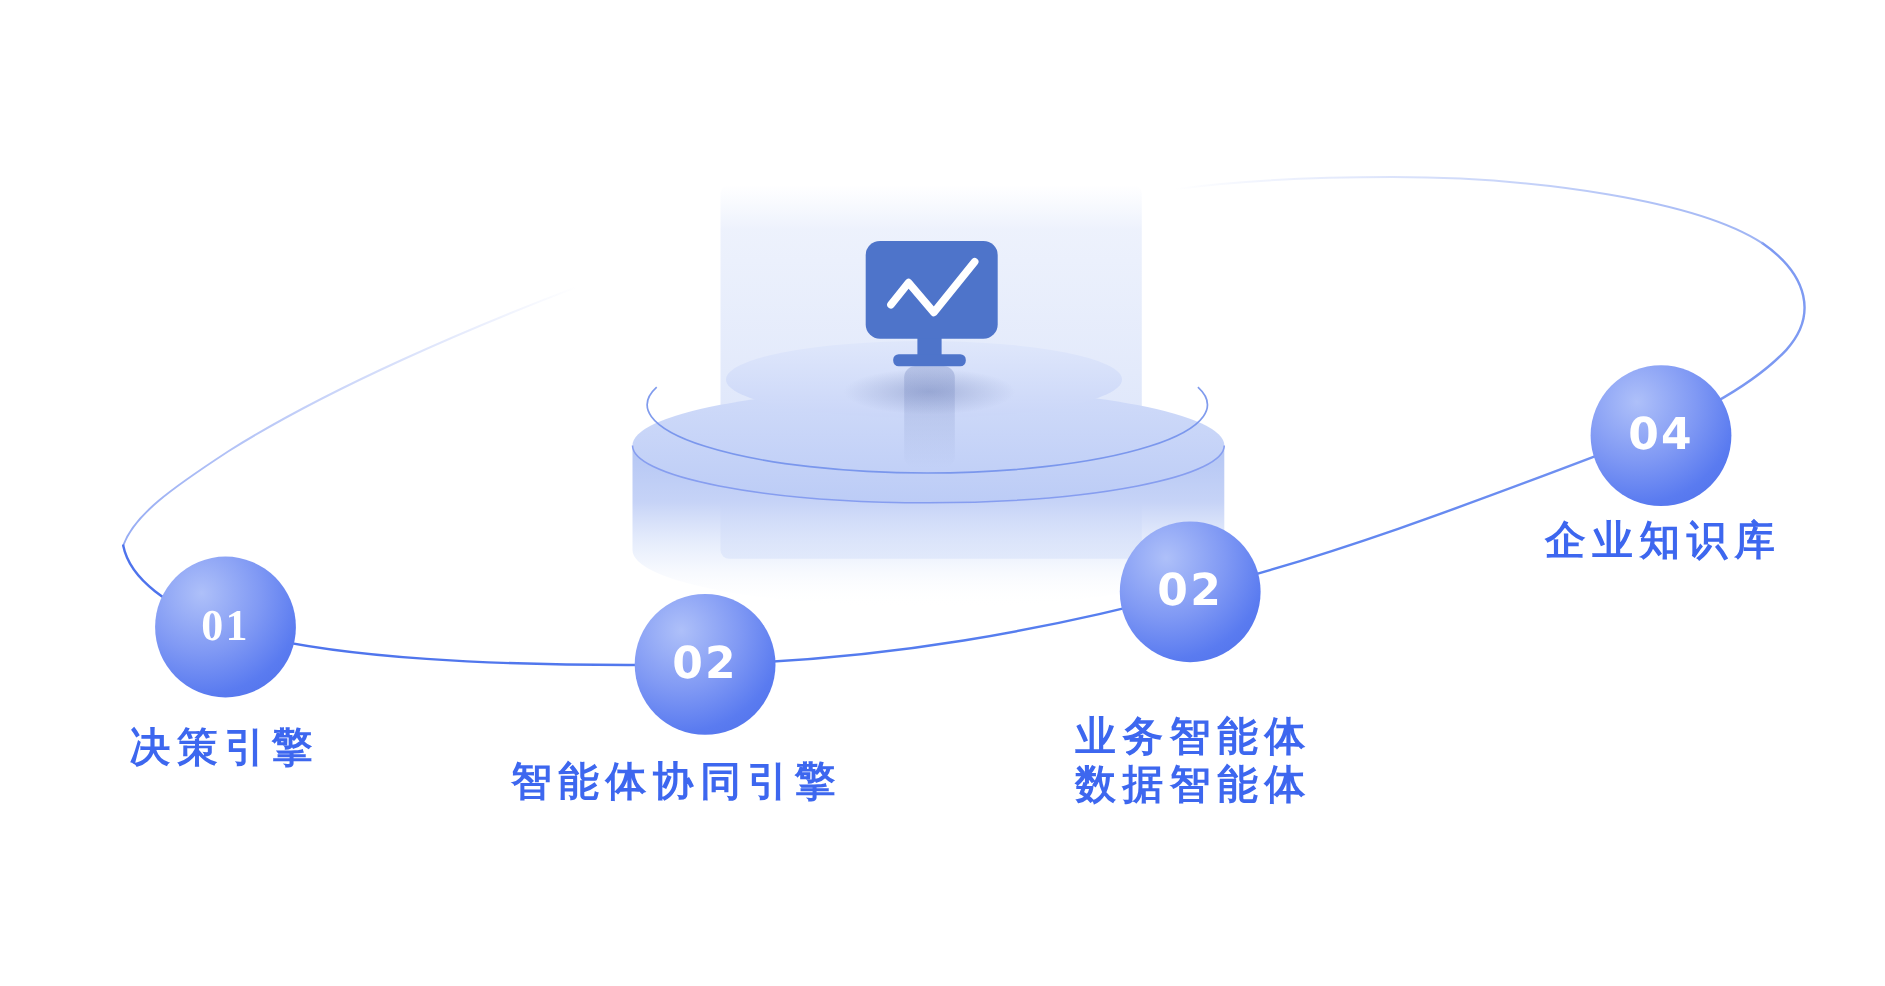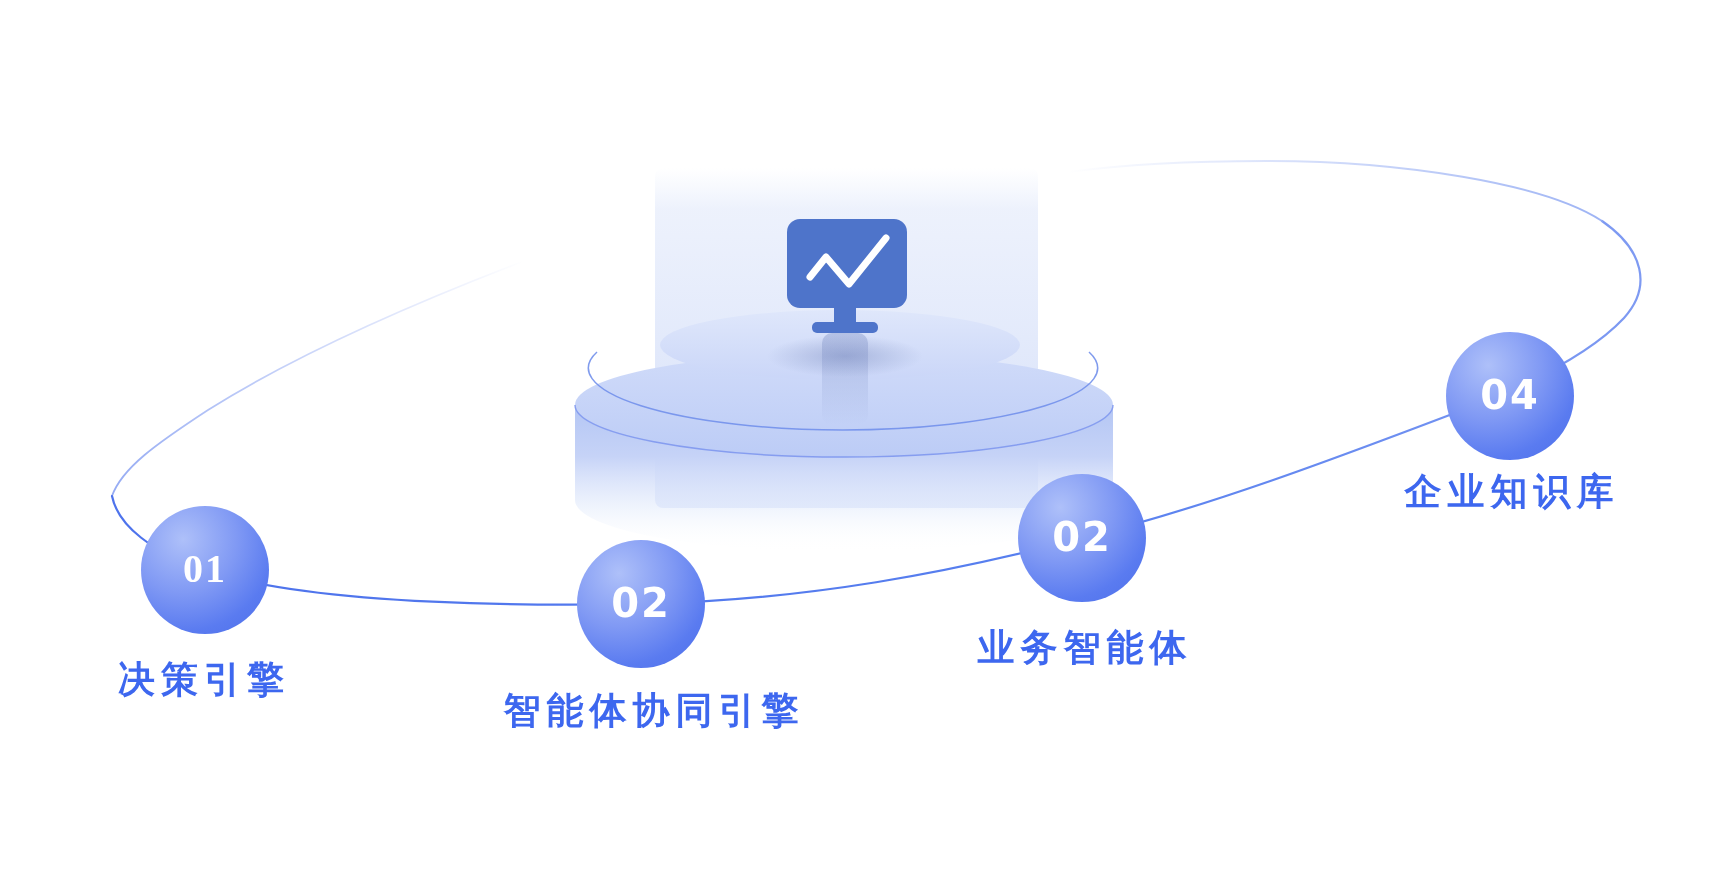--- a/index.html
+++ b/index.html
@@ -21,22 +21,22 @@
   .step-label{
     position:absolute;width:420px;text-align:center;
     color:#3D67EF;font-size:37px;font-weight:700;letter-spacing:6px;line-height:43px;
   }
   .step-label span{display:block;}
   .c01{left:141px;top:506px;font-family:Liberation Serif, serif;}
   .c02{left:577px;top:540px;}
   .c03{left:1018px;top:474px;}
   .c04{left:1446px;top:332px;}
   .l01{left:-6px;top:658px;}
-  .l02{left:444px;top:689px;}
-  .l03{left:875px;top:626px;text-align:center;}
+  .l02{left:405px;top:689px;}
+  .l03{left:875px;top:648px;text-align:center;}
   .l04{left:1302px;top:470px;}
 </style>
 </head>
 <body>
 
 <div id="stage">
 
   <svg id="scene-svg" width="1714" height="896" viewBox="0 0 1714 896">
     <defs>
       <linearGradient id="colGrad" x1="0" y1="0" x2="0" y2="1">
@@ -127,20 +127,21 @@
   </div>
   <div class="step-label l02">
     <span>智能体协同引擎</span>
   </div>
 
   <div class="step-circle c03">
     <span class="step-number">02</span>
   </div>
   <div class="step-label l03">
     <span>业务智能体</span>
+    <span>数据智能体</span>
   </div>
 
   <div class="step-circle c04">
     <span class="step-number">04</span>
   </div>
   <div class="step-label l04">
     <span>企业知识库</span>
   </div>
 
 </div>

